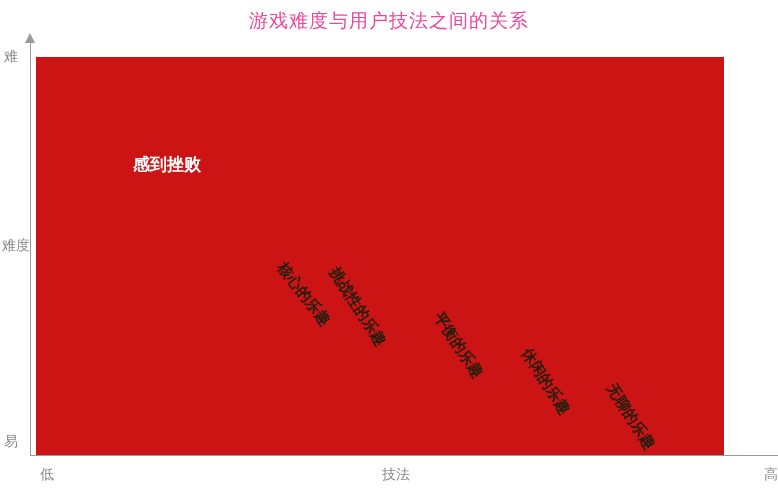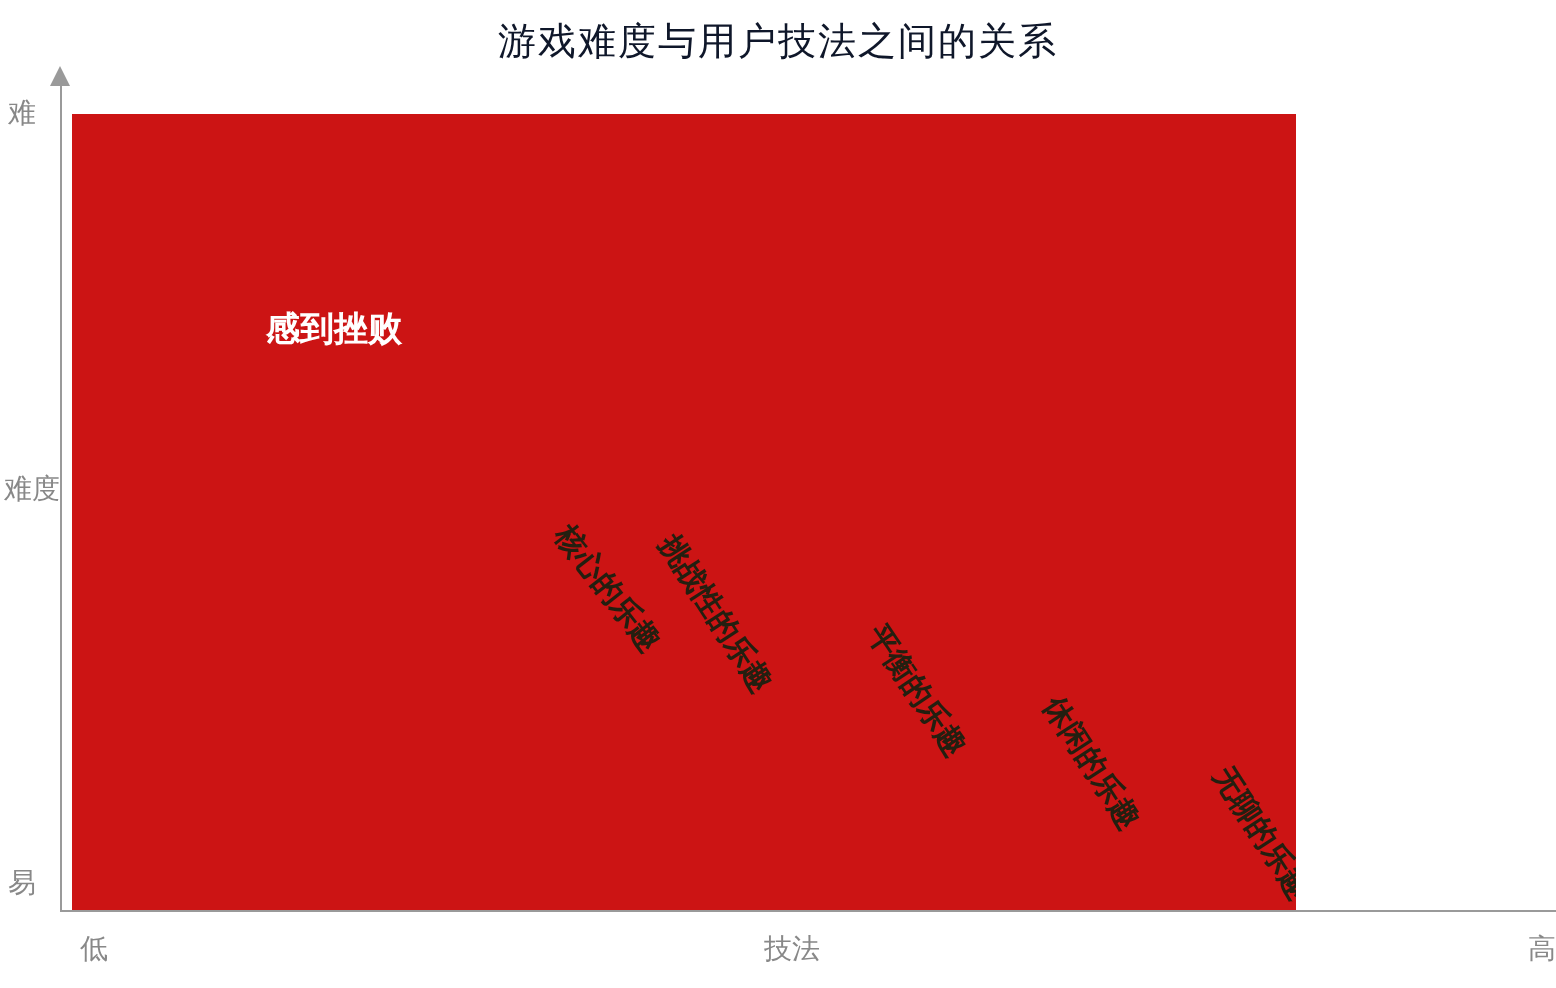--- a/index.html
+++ b/index.html
@@ -16,30 +16,30 @@
     background: #ffffff;
   }
 
   
   .chart-title {
     position: absolute;
     left: 0; top: 8px;
     width: 778px;
     text-align: center;
     font-size: 19px;
-    color: #0f172a;
+    color: #ec4899;
     letter-spacing: 1px;
     white-space: nowrap;
   }
 
   
   .plot-area {
     position: absolute;
     left: 36px; top: 57px;
-    width: 612px; height: 398px;
+    width: 688px; height: 398px;
     overflow: hidden;
     background: #00cc00;
   }
   .plot-svg { display: block; }
 
   
   .y-axis-line {
     position: absolute;
     left: 30px; top: 42px;
     width: 1px; height: 413px;

